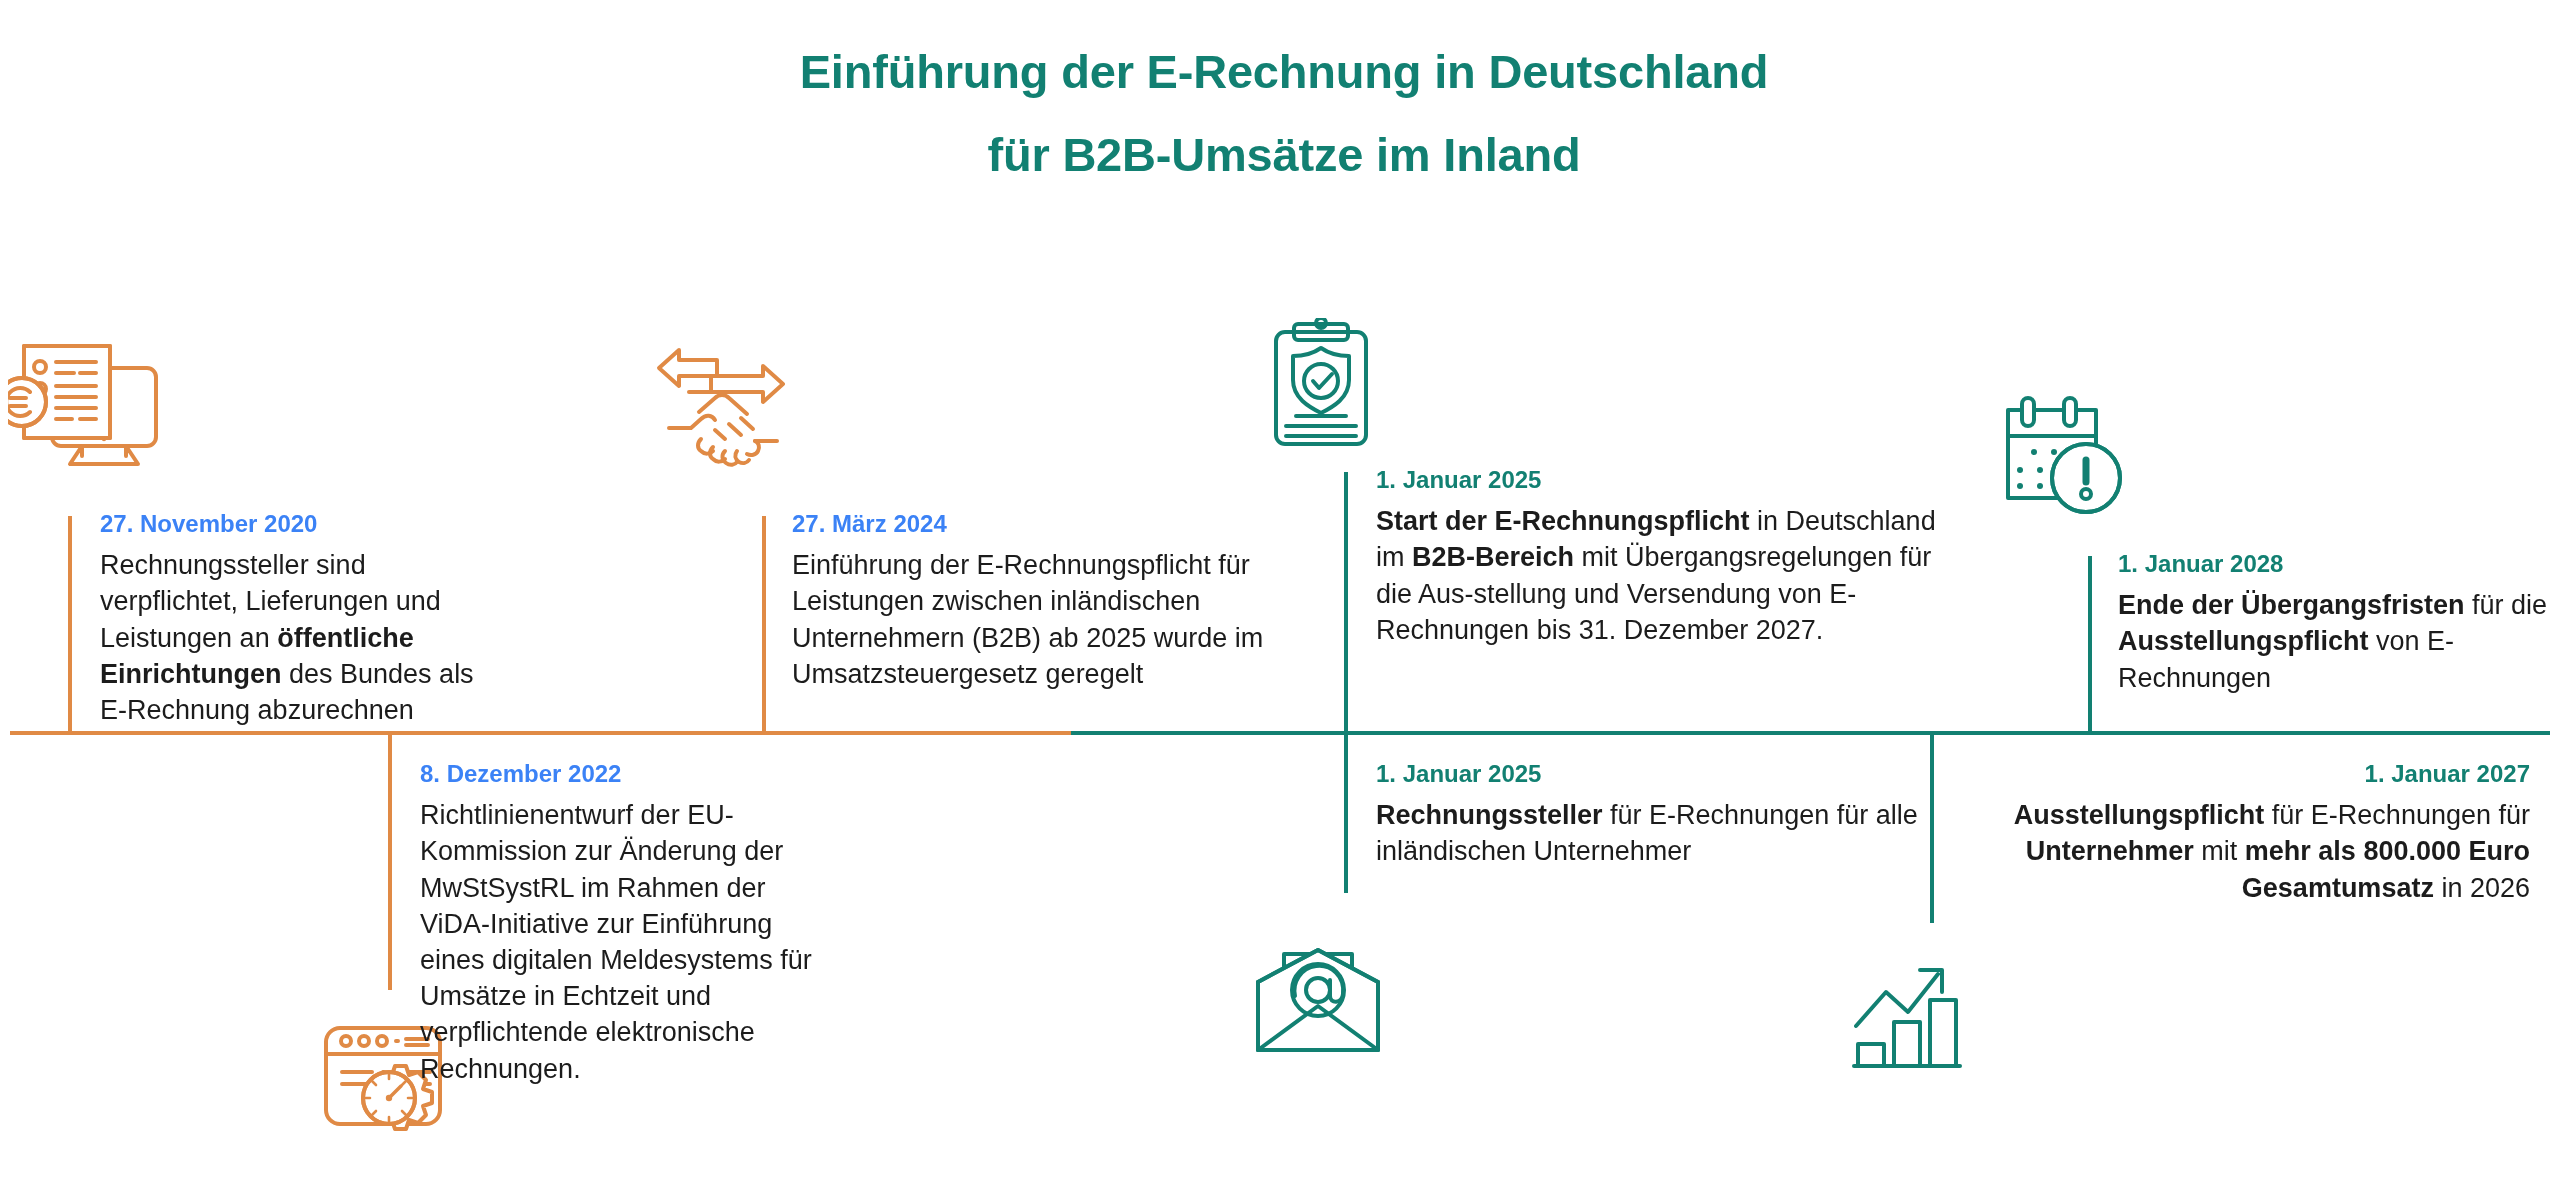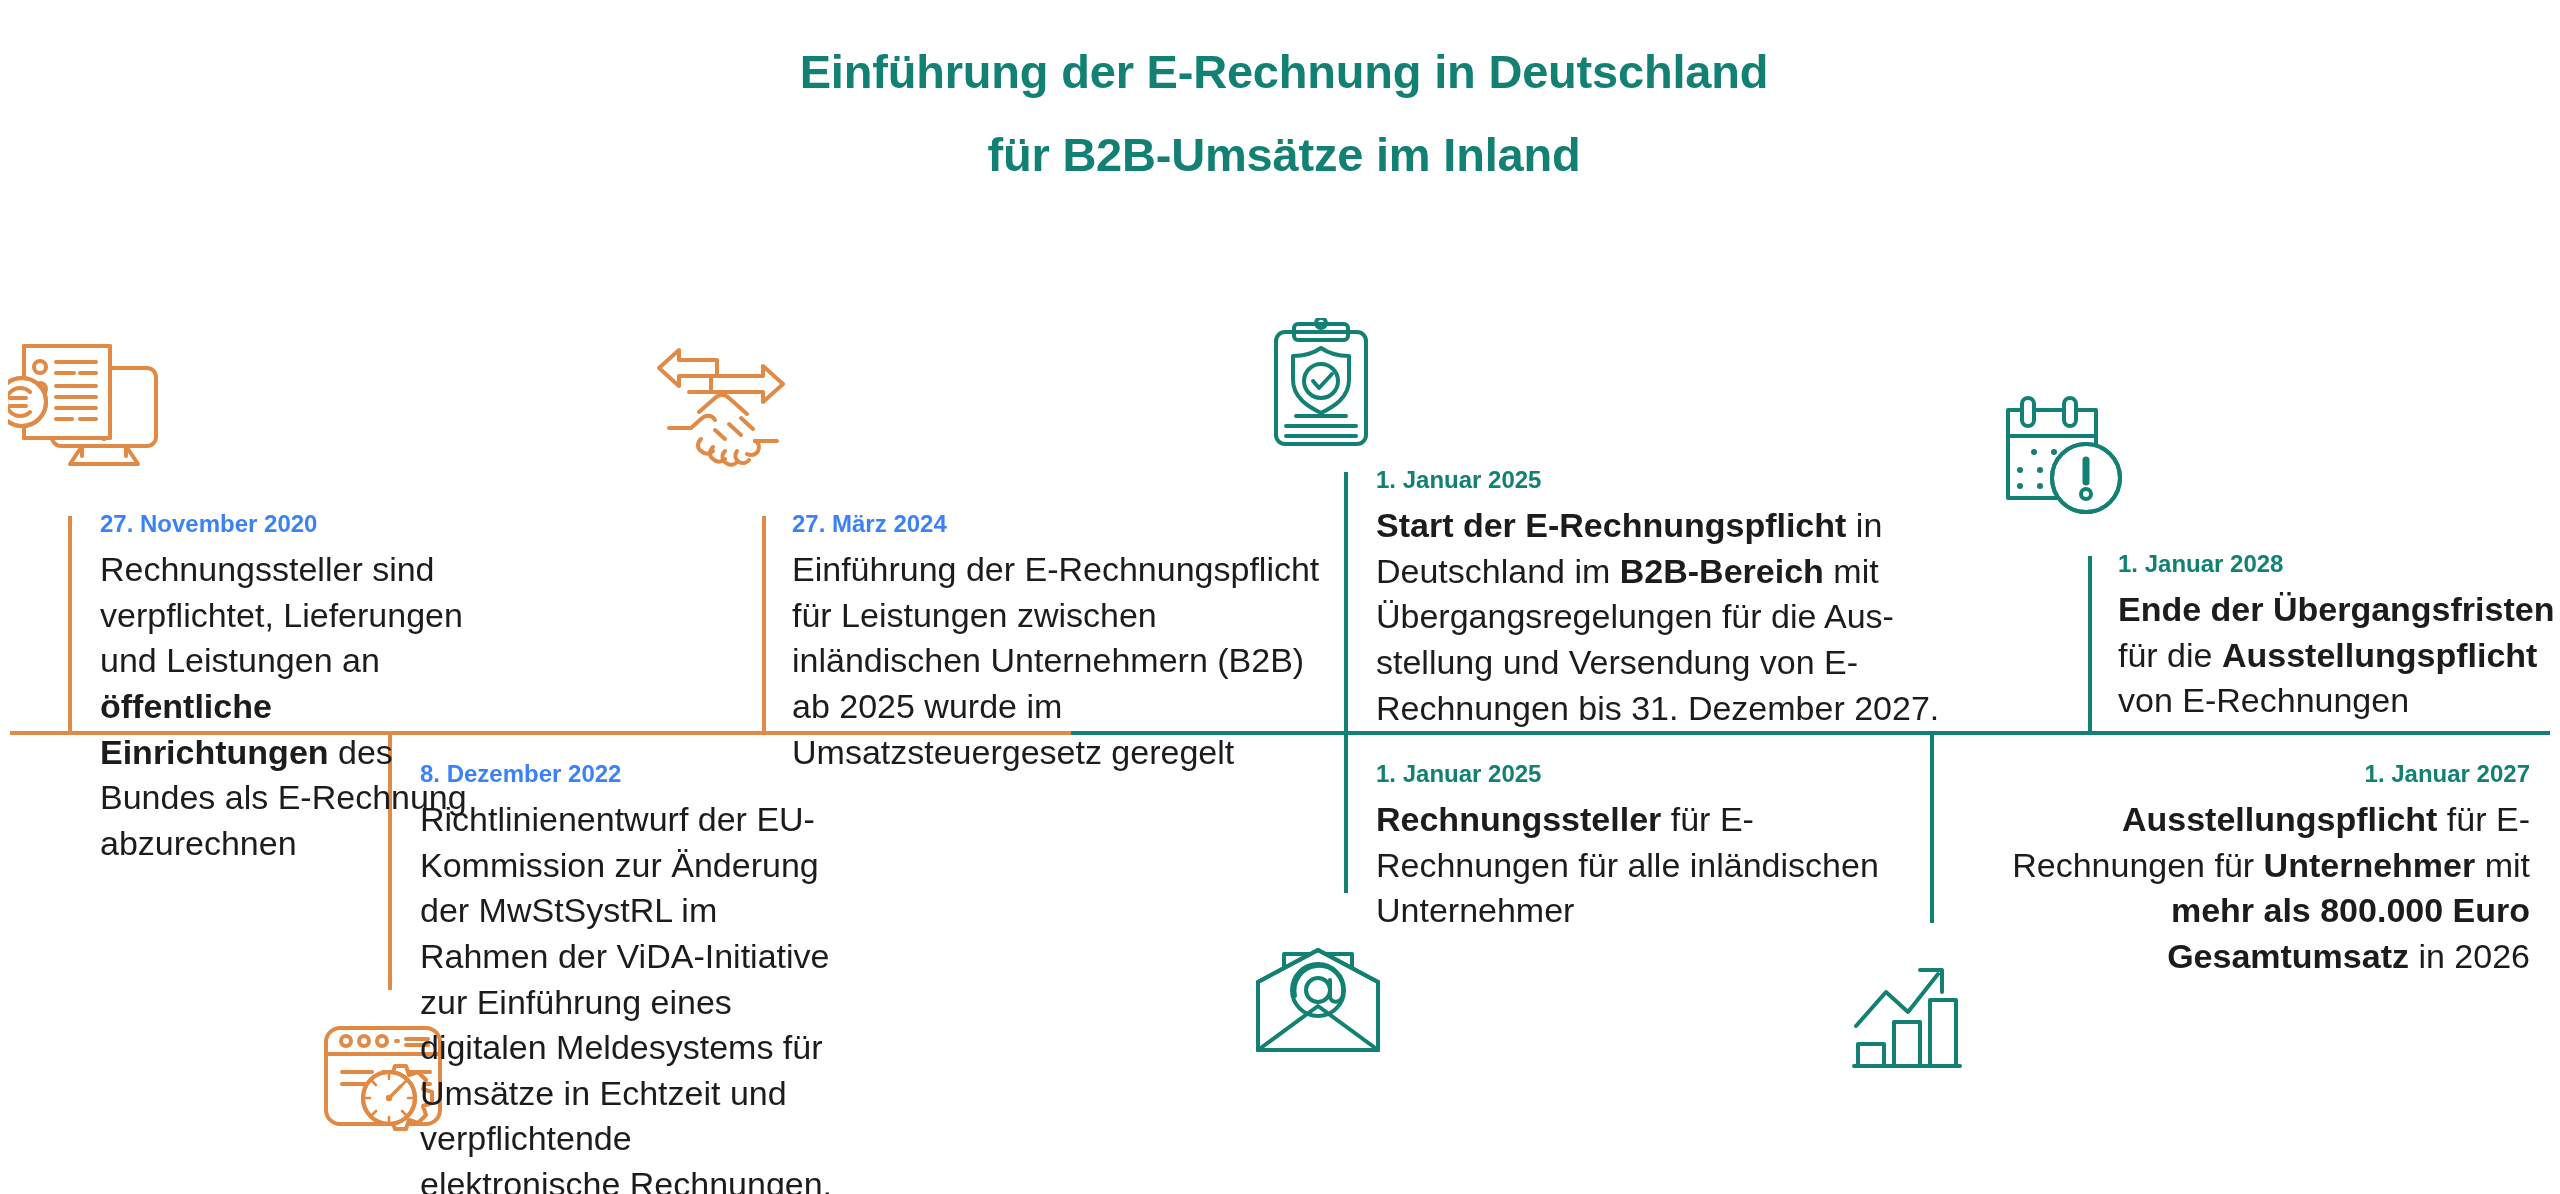--- a/index.html
+++ b/index.html
@@ -31,21 +31,21 @@
 
   
   .entry{position:absolute;}
   .entry .date{
     font-size:24px;font-weight:bold;line-height:1.18;
     margin:0 0 9px 0;white-space:nowrap;
   }
   .entry.o .date{color:#3b82f6;}
   .entry.t .date{color:#128072;}
   .entry .body{
-    font-size:34px;line-height:1.34;color:#1c1c1c;
+    font-size:27px;line-height:1.34;color:#1c1c1c;
     font-weight:normal;
   }
   .entry .body b{font-weight:bold;}
 
   
   .icon{position:absolute;}
   .icon svg{display:block;}
 </style>
 </head>
 <body>

